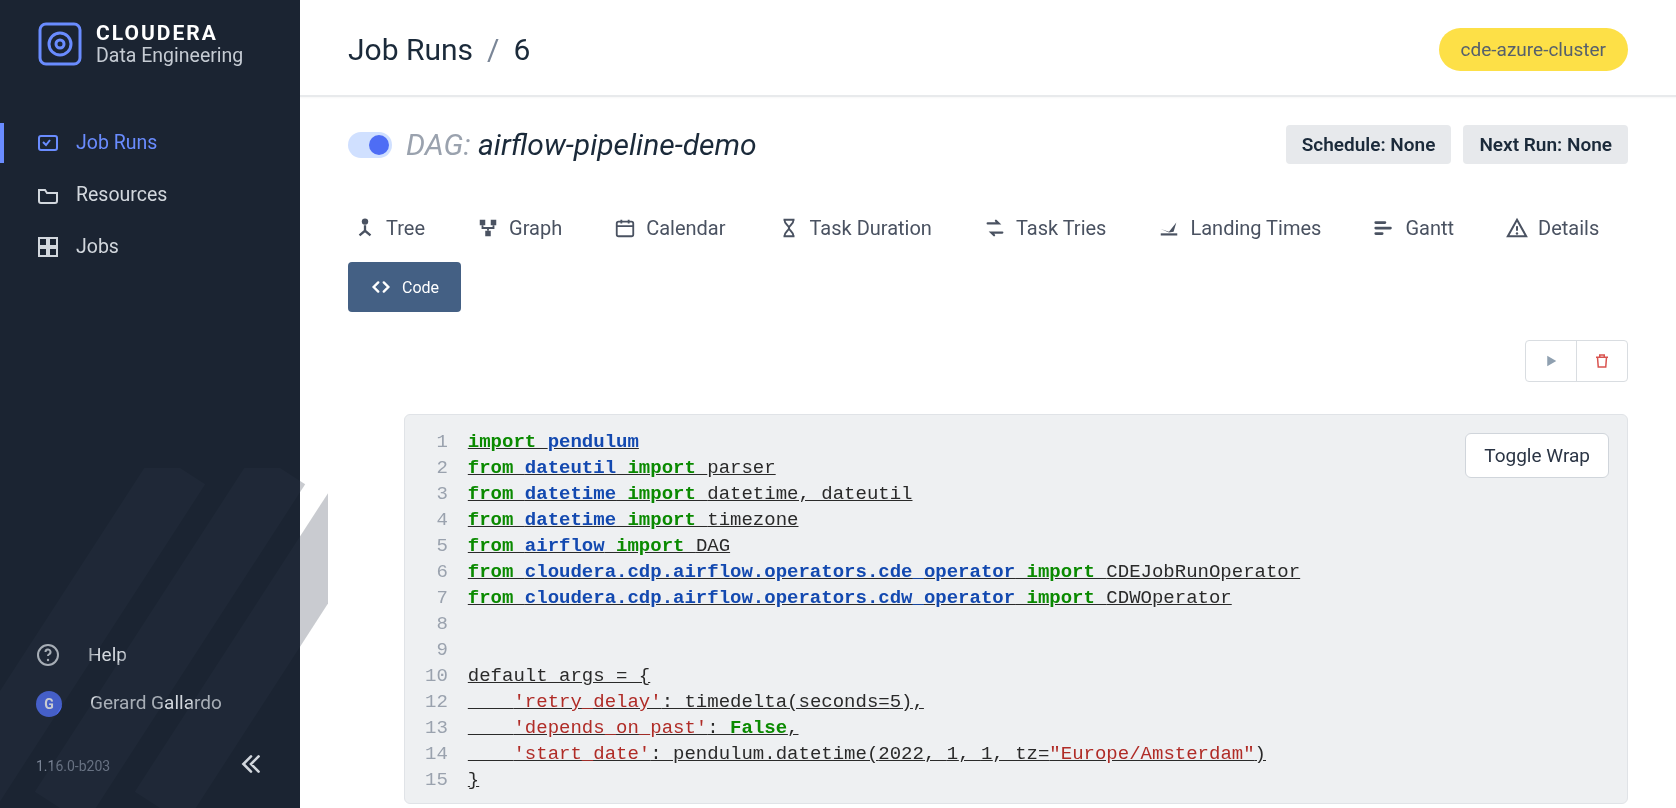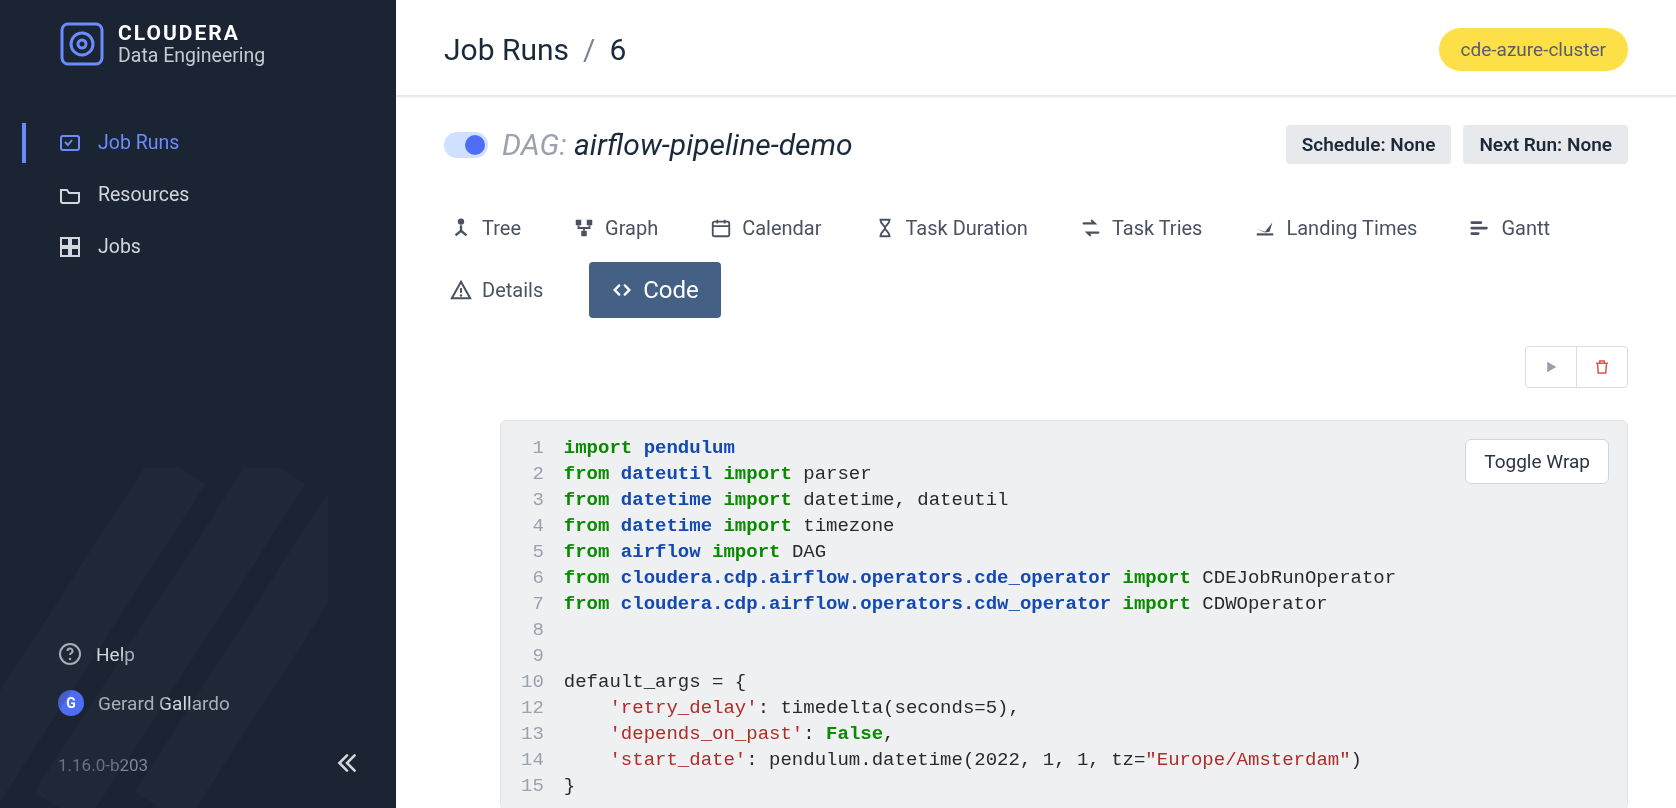--- a/index.html
+++ b/index.html
@@ -8,55 +8,54 @@
     background: #fff;
     color: #1b2a3a;
     overflow: hidden;
     width: 1676px;
     height: 808px;
   }
   .app { display: flex; width: 100%; height: 100%; }
 
   
   .sidebar {
-    width: 396px;
+    width: 300px;
     background: #1b2432;
     color: #d2d7dd;
     display: flex;
     flex-direction: column;
     position: relative;
-    padding-left: 22px;
   }
   .brand { display: flex; align-items: center; padding: 22px 28px 14px 38px; }
   .brand svg { flex: none; }
   .brand-text { margin-left: 14px; line-height: 1.05; }
   .brand-name { font-size: 21px; font-weight: 700; letter-spacing: 2px; color: #fff; }
   .brand-sub { font-size: 19.5px; color: #c5cbd3; margin-top: 2px; }
   .nav { margin-top: 36px; }
   .nav-item {
     display: flex; align-items: center; gap: 16px;
     padding: 14px 36px; font-size: 19.5px; color: #d2d7dd; cursor: pointer;
     position: relative;
   }
   .nav-item.active { color: #6a8cff; }
   .nav-item.active::before {
     content: ""; position: absolute; left: 0; top: 6px; bottom: 6px; width: 4px;
     background: #6a8cff;
   }
   .nav-item svg { flex: none; }
 
   .sidebar-bottom { margin-top: auto; padding: 0 0 28px 0; font-size: 19px; color: #d2d7dd; }
-  .help-row, .user-row { display: flex; align-items: center; gap: 14px; padding: 12px 36px; cursor: pointer; }
+  .help-row, .user-row { display: flex; align-items: flex-start; gap: 28px; padding: 12px 36px; cursor: pointer; }
   .avatar {
     width: 26px; height: 26px; border-radius: 50%; background: #4e6df5;
     color: #fff; font-size: 14px; font-weight: 700; display: flex; align-items: center; justify-content: center;
   }
   .version-row {
     display: flex; align-items: center; justify-content: space-between;
-    padding: 22px 36px 0 36px; color: #7c8697; font-size: 17px;
+    padding: 22px 36px 0 36px; color: #7c8697; font-size: 14px;
   }
   .collapse-btn { color: #d2d7dd; cursor: pointer; }
   .bg-strokes { position: absolute; left: 0; right: 0; bottom: 0; height: 340px; pointer-events: none; opacity: 0.25; }
 
   
   .main { flex: 1; display: flex; flex-direction: column; background: #fff; overflow: hidden; }
   .topbar { display: flex; align-items: center; justify-content: space-between; padding: 28px 48px 18px 48px; }
   .breadcrumb { font-size: 30px; color: #1b2a3a; display: flex; gap: 14px; align-items: baseline; }
   .breadcrumb .sep { color: #7a8697; }
   .cluster-pill {
@@ -82,21 +81,21 @@
     background: #e7e9ec; color: #1b2a3a; font-size: 19px; font-weight: 600;
     padding: 8px 16px; border-radius: 4px;
   }
 
   .tabs { margin-top: 44px; display: flex; flex-wrap: wrap; gap: 14px 40px; align-items: center; }
   .tab {
     display: flex; align-items: center; gap: 10px; font-size: 20px; color: #4a5261;
     padding: 8px 6px; cursor: pointer; border-radius: 4px;
   }
   .tab.active {
-    background: #446084; color: #fff; padding: 14px 22px; font-size: 24px; border-radius: 4px;
+    background: #446084; color: #fff; padding: 14px 22px; font-size: 16px; border-radius: 4px;
   }
   .tab svg { flex: none; }
 
   .action-row { display: flex; justify-content: flex-end; margin-top: 28px; }
   .action-box {
     border: 1px solid #d9dde1; border-radius: 4px; display: flex;
   }
   .action-box .btn {
     padding: 10px 16px; cursor: pointer; display: flex; align-items: center;
   }
@@ -111,21 +110,21 @@
   .toggle-wrap {
     position: absolute; top: 18px; right: 18px;
     background: #fff; border: 1px solid #d0d5db; border-radius: 6px;
     padding: 10px 18px; font-size: 19px; color: #2a3444; cursor: pointer;
   }
   .code-table { font-family: "SFMono-Regular", Consolas, "Liberation Mono", Menlo, monospace; font-size: 19px; border-collapse: collapse; }
   .code-table td.ln {
     text-align: right; color: #9aa2ae; padding: 2px 18px 2px 6px;
     user-select: none; min-width: 34px;
   }
-  .code-table td.code { padding: 2px 2px; white-space: pre; color: #2a2a2a; }
+  .code-table td.code { padding: 2px 2px; white-space: pre; color: #2a2a2a; text-decoration: underline; }
   .kw  { color: #0a8a00; font-weight: 600; }
   .mod { color: #1349b0; font-weight: 600; }
   .txt { color: #2a2a2a; }
   .str { color: #b02c27; }
 </style>
 </head>
 <body>
 
 <div class="app">
   <aside class="sidebar">

